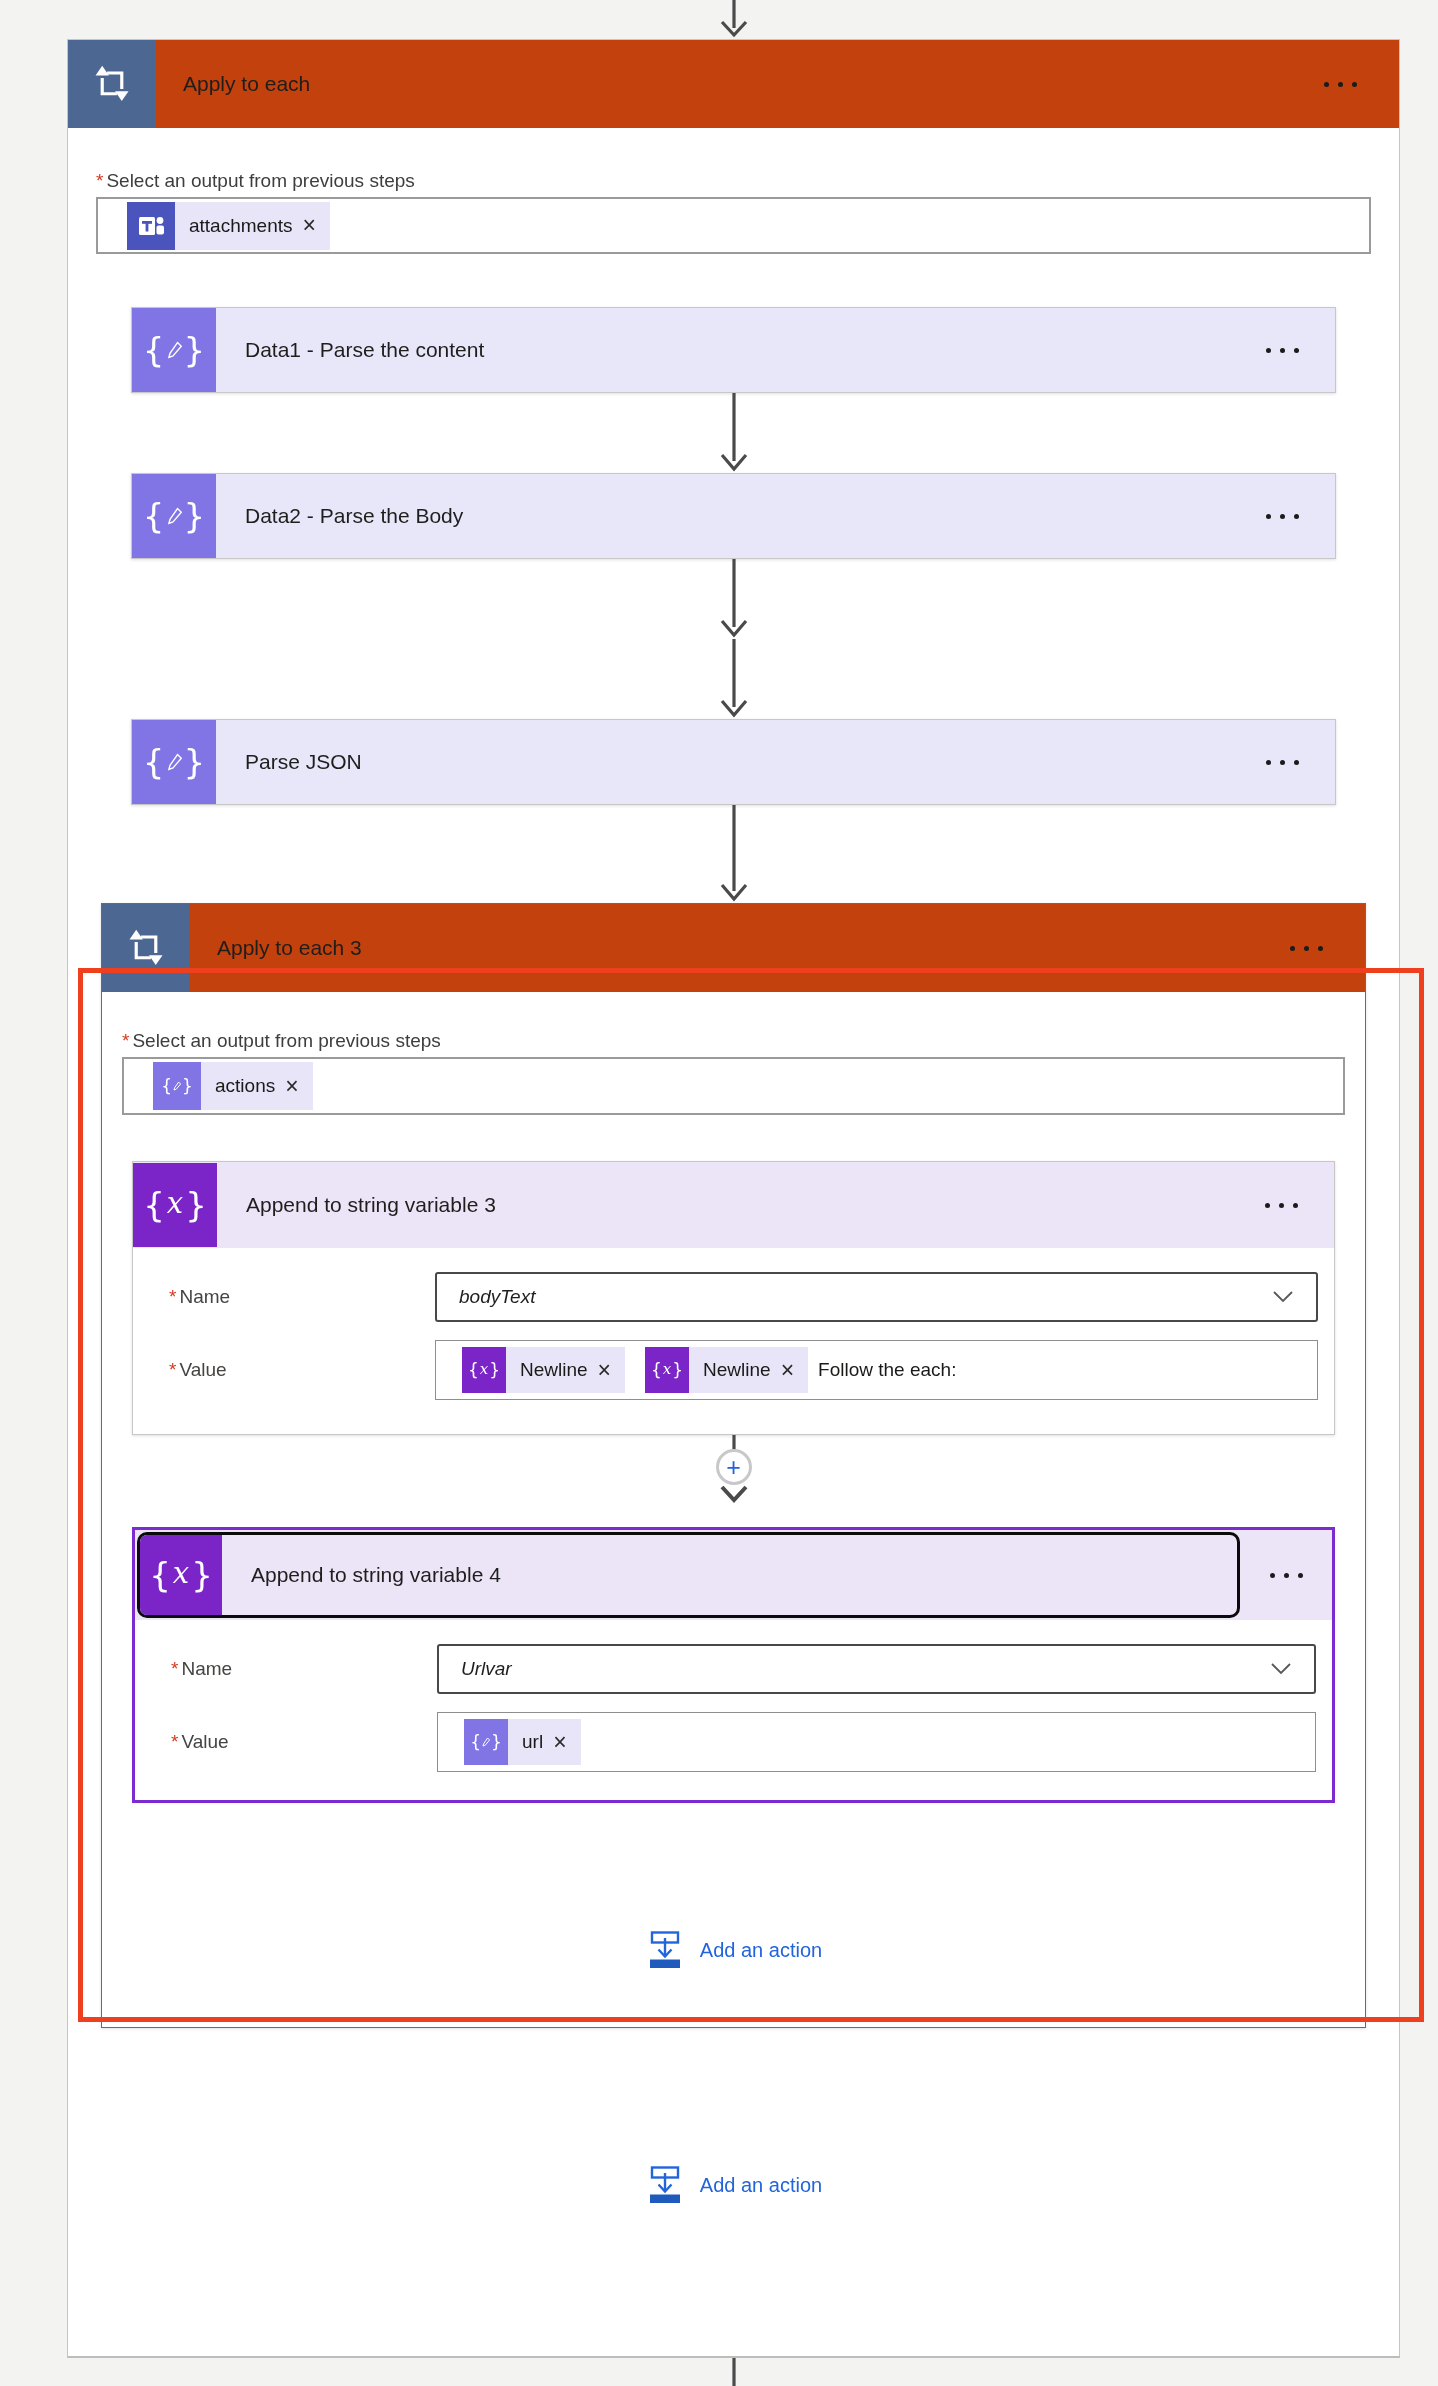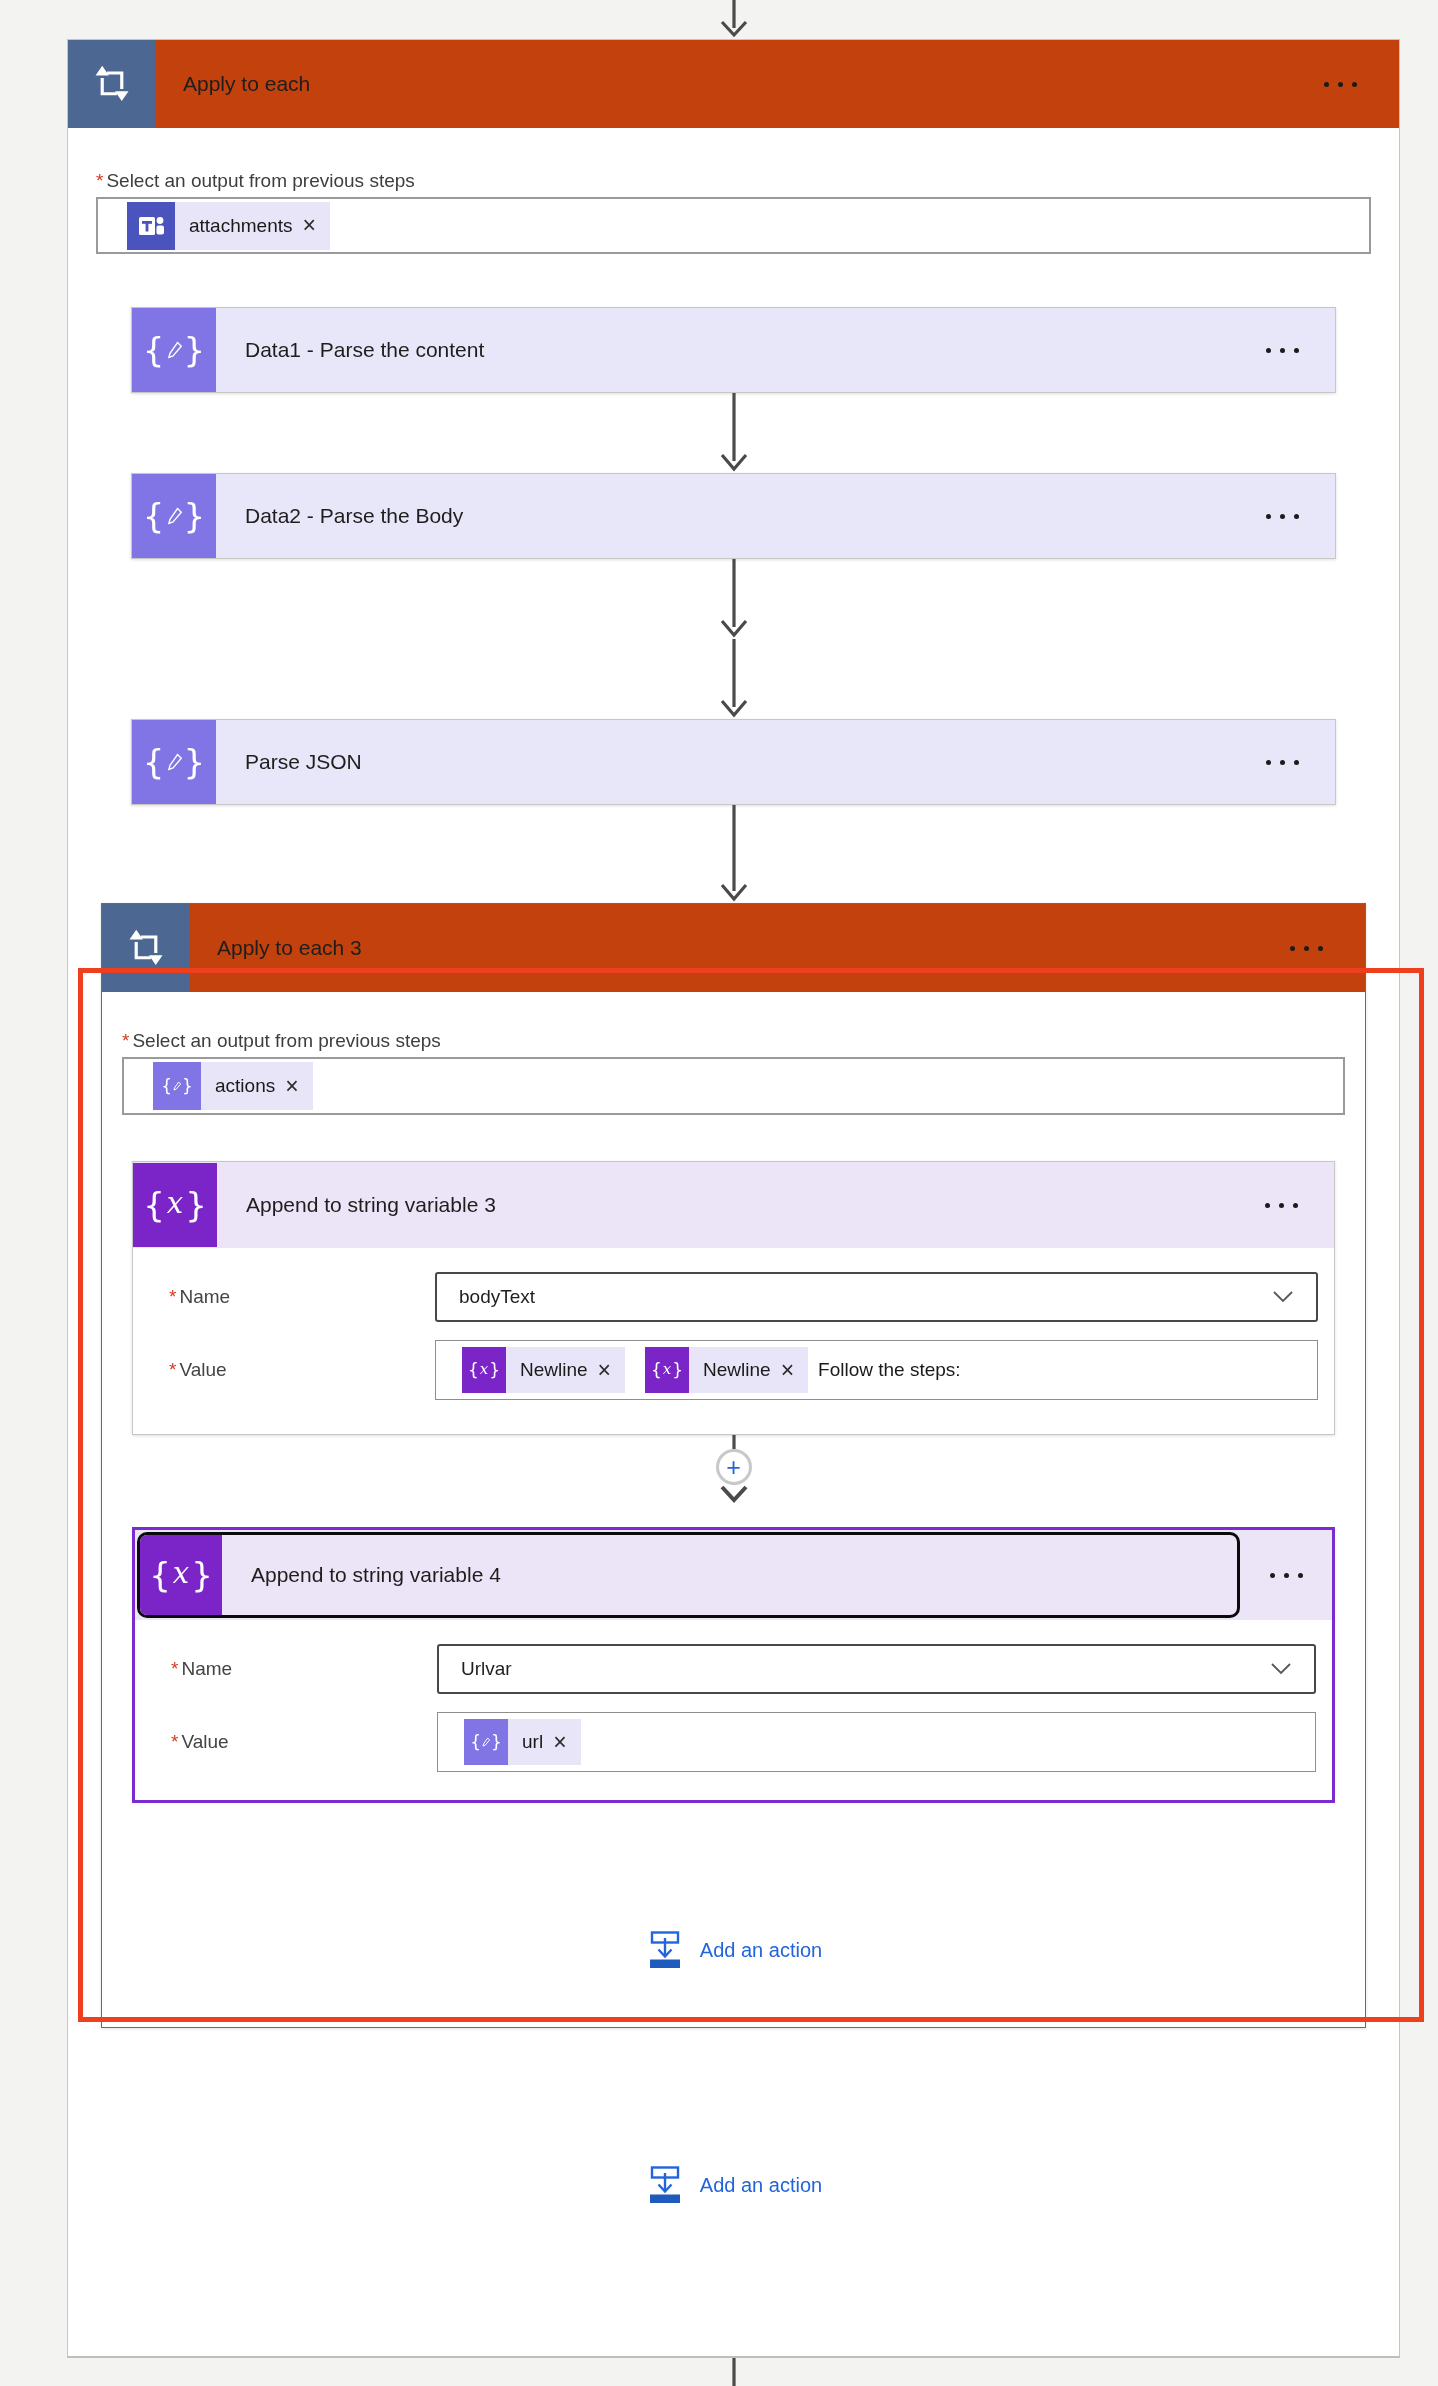--- a/index.html
+++ b/index.html
@@ -61,21 +61,21 @@
   .inner-scope .param-input{height:58px;}
 
   
   .append-card{margin:46px 10px 0;background:#fff;border:1px solid #c9c7c5;box-sizing:border-box;box-shadow:0 1px 3px rgba(0,0,0,.13);}
   .append-header{display:flex;align-items:center;height:86px;background:#ece5f8;cursor:pointer;}
   .append-body{padding:24px 16px 34px 36px;}
   .field{display:flex;align-items:center;}
   .field + .field{margin-top:18px;}
   .field-label{flex:0 0 266px;font-size:19px;color:#454442;display:flex;align-items:baseline;}
   .name-box{flex:1;height:50px;border:2px solid #4a4846;border-radius:3px;background:#fff;display:flex;align-items:center;
-    padding:0 22px;font-size:19px;color:#201f1e;box-sizing:border-box;cursor:pointer;}
+    padding:0 22px;font-size:19px;color:#201f1e;box-sizing:border-box;cursor:pointer;font-style:italic;}
   .chev{margin-left:auto;}
   .value-box{flex:1;min-height:60px;border:1px solid #908e8c;background:#fff;display:flex;align-items:center;
     padding:6px 10px;box-sizing:border-box;gap:4px;flex-wrap:wrap;cursor:text;}
   .value-box .token{height:46px;}
   .value-box .tok-icon{width:44px;}
   .value-text{font-size:19px;color:#1b1a19;margin-left:6px;}
 
   
   .plus-conn{height:92px;display:flex;flex-direction:column;align-items:center;}
   .plus-circle{width:36px;height:36px;border-radius:50%;background:#fff;border:3px solid #c8c8c8;box-sizing:border-box;
@@ -334,21 +334,21 @@
                           <span class="br">{</span>
                           <span class="vx">x</span>
                           <span class="br">}</span>
                         </div>
                     </div>
                     <div class="tok-label">
                       <span>Newline</span>
                       <span class="tok-x">×</span>
                     </div>
                   </div>
-                  <span class="value-text">Follow the steps:</span>
+                  <span class="value-text">Follow the each:</span>
                 </div>
               </div>
             </div>
           </div>
 
           <div class="plus-conn">
             <svg width="6" height="16" viewBox="0 0 6 16">
                 <line class="arrow-stroke" x1="3" y1="0" x2="3" y2="16"></line>
               </svg>
             <div class="plus-circle">+</div>

